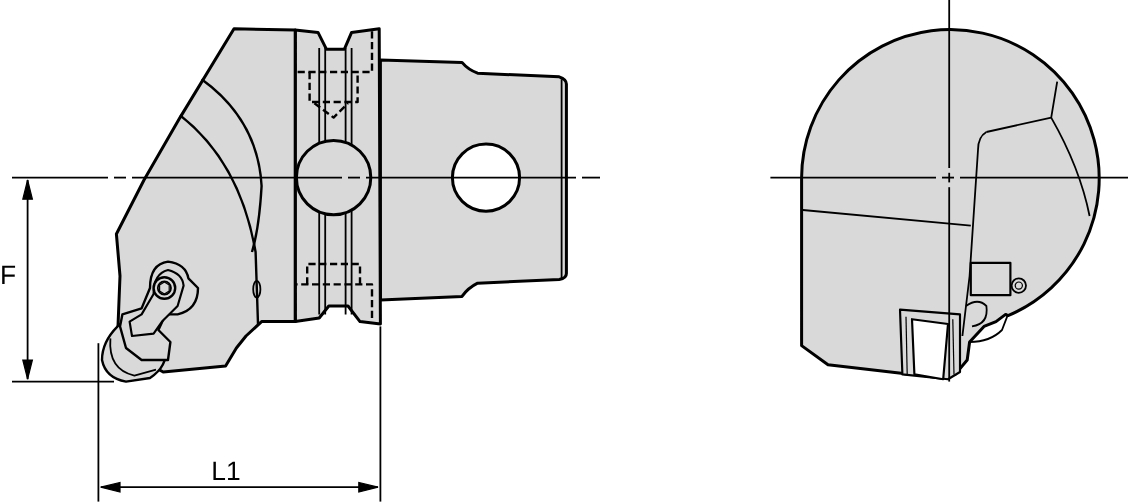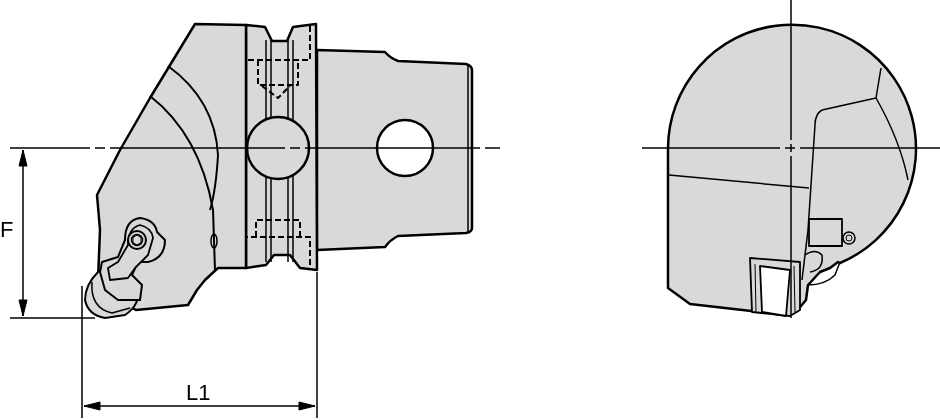--- a/index.html
+++ b/index.html
@@ -1,20 +1,20 @@
 <!DOCTYPE html>
 <html><head>
   <meta charset="utf-8">
   <style>
     html, body { margin: 0; padding: 0; background: #ffffff; }
     body { width: 940px; height: 420px; overflow: hidden; position: relative; font-family: "Liberation Sans", sans-serif; }
     #drawing { position: absolute; left: 0; top: 0; width: 940px; height: 420px; }
     .dim-label { position: absolute; font-family: "Liberation Sans", sans-serif; font-size: 22px; color: #000; line-height: 1; }
     #label-f { left: 0px; top: 219px; }
-    #label-l1 { left: 186px; top: 382px; }
+    #label-l1 { left: 176px; top: 382px; }
   </style>
 </head>
 <body>
 
 <svg id="drawing" width="940" height="420" viewBox="0 0 940 420" xmlns="http://www.w3.org/2000/svg">
   <g stroke="#000" stroke-linejoin="round" fill="#d9d9d9">
 
     <path stroke-width="2.5" d="M317 50 L385 52 Q390 58 398 61 L466 64 Q472 66 472 70 L472 228 Q472 232 466 233 L398 236 Q390 240 385 247 L317 250 Z"></path>
     <line x1="468" y1="66" x2="468" y2="232" stroke-width="1.5"></line>
 

